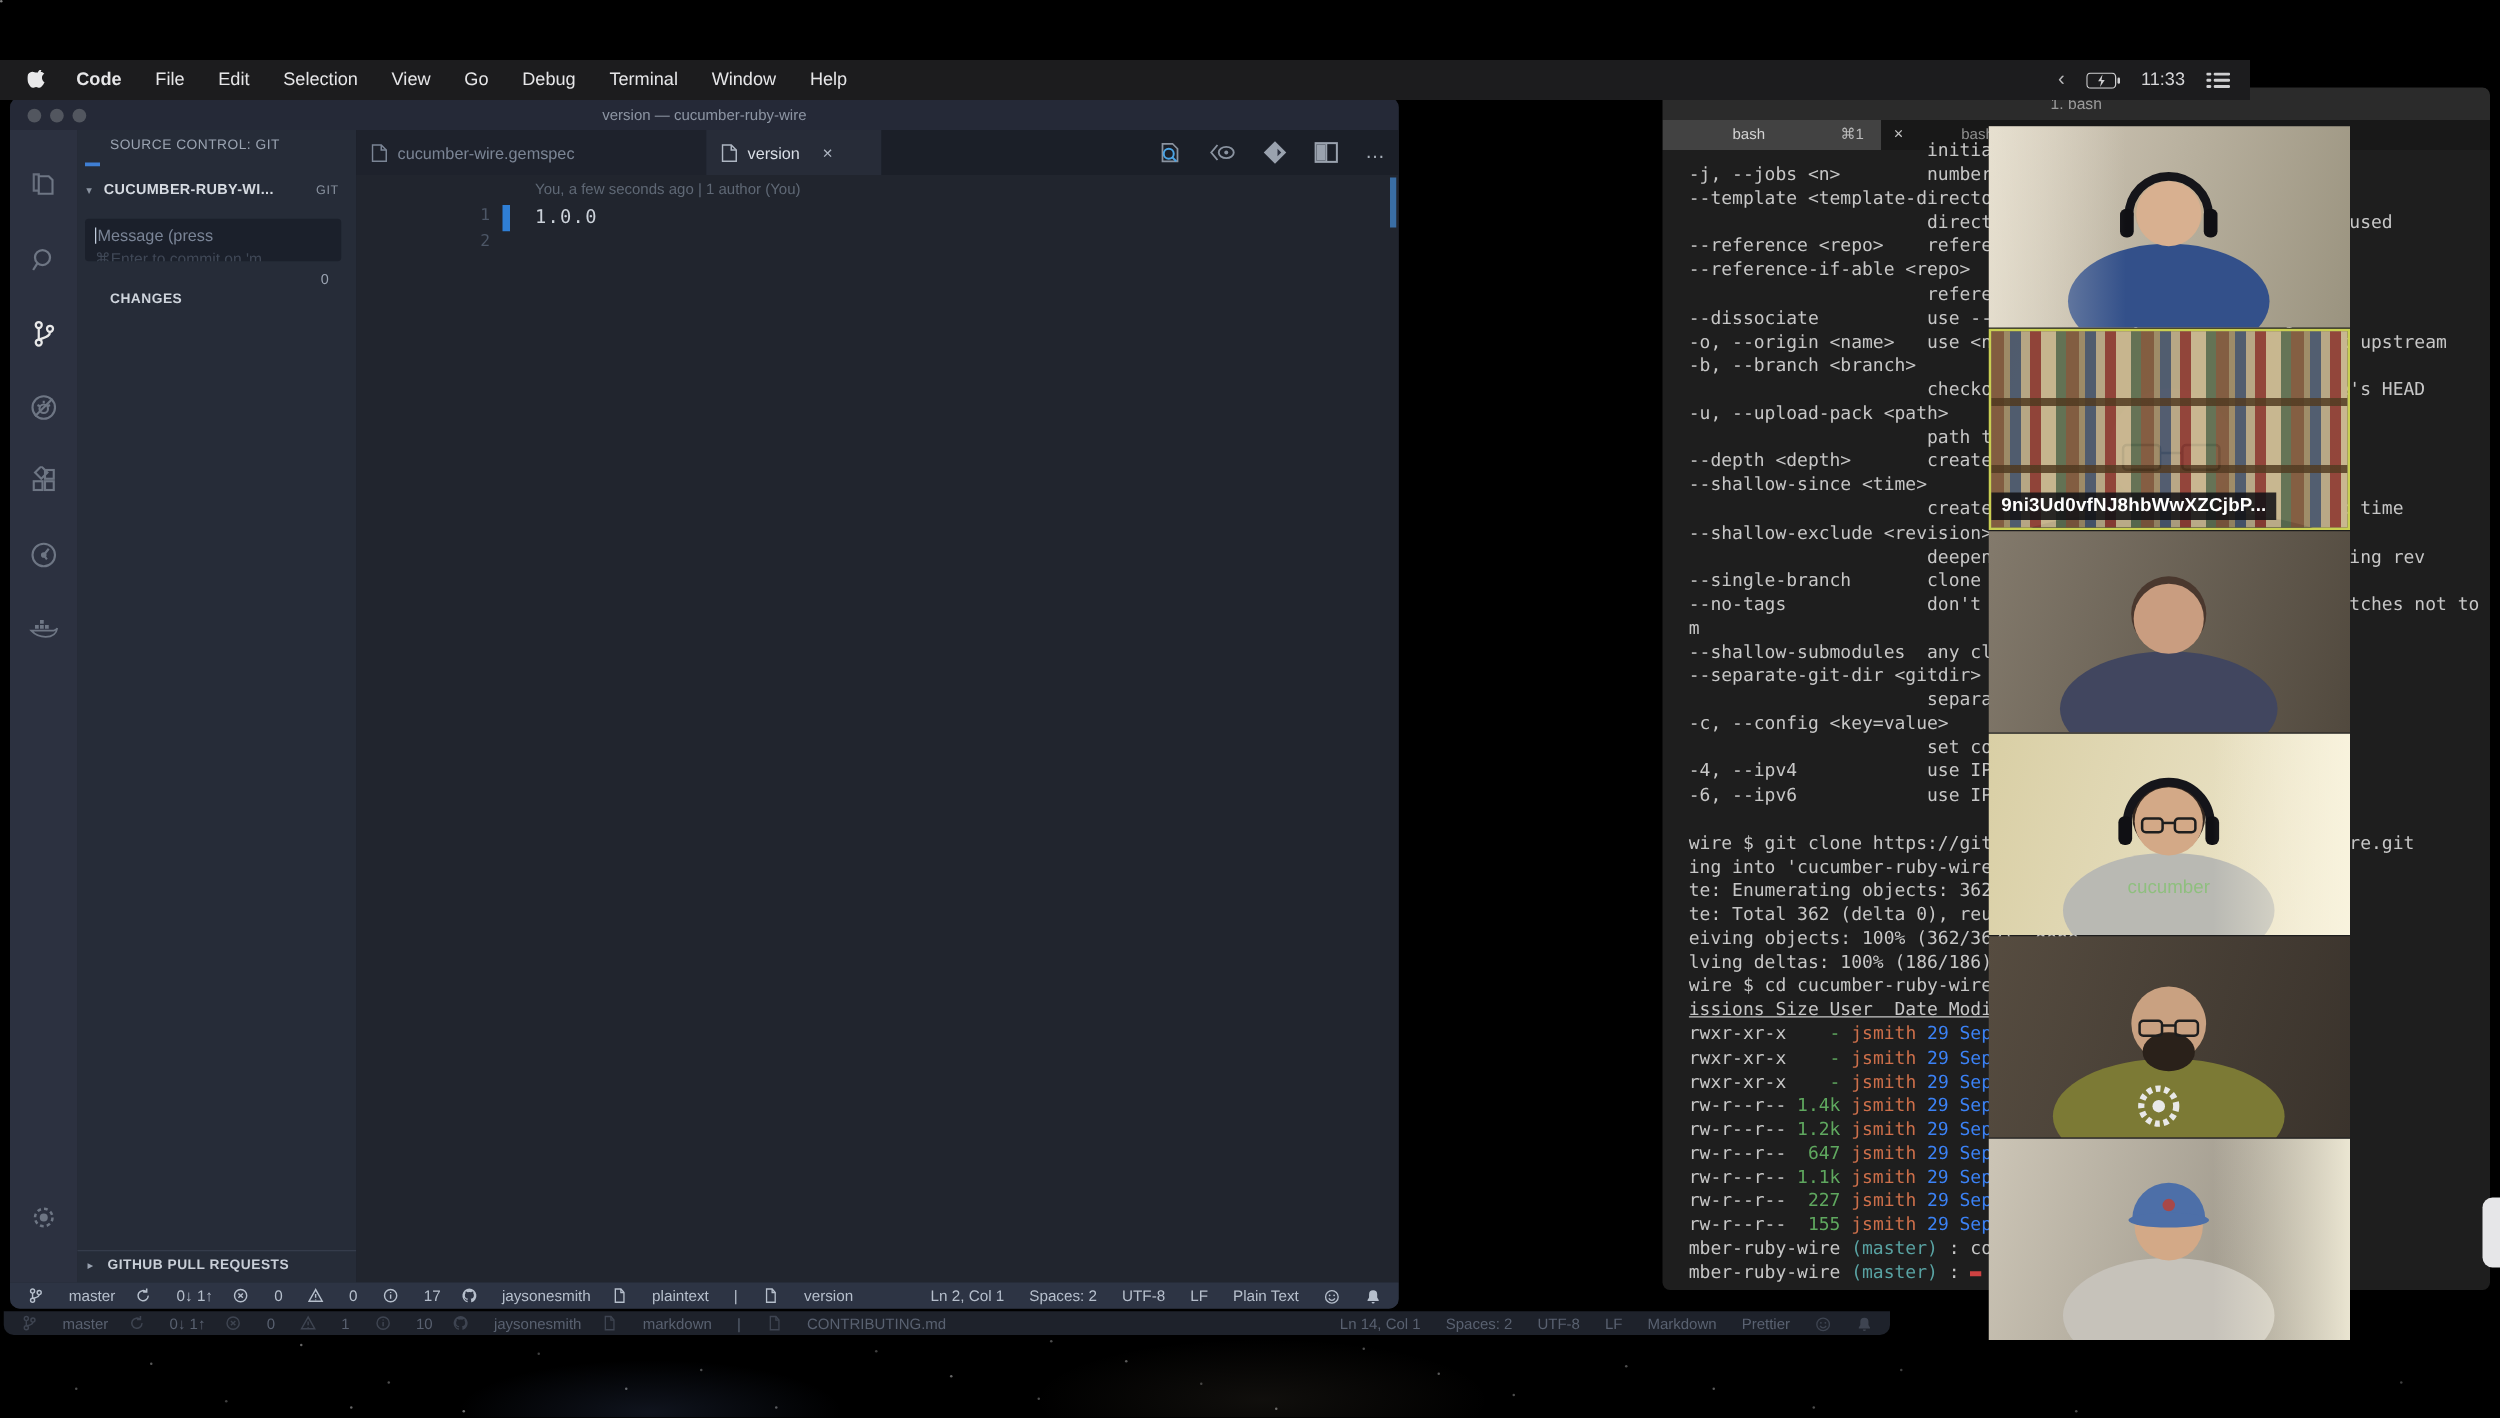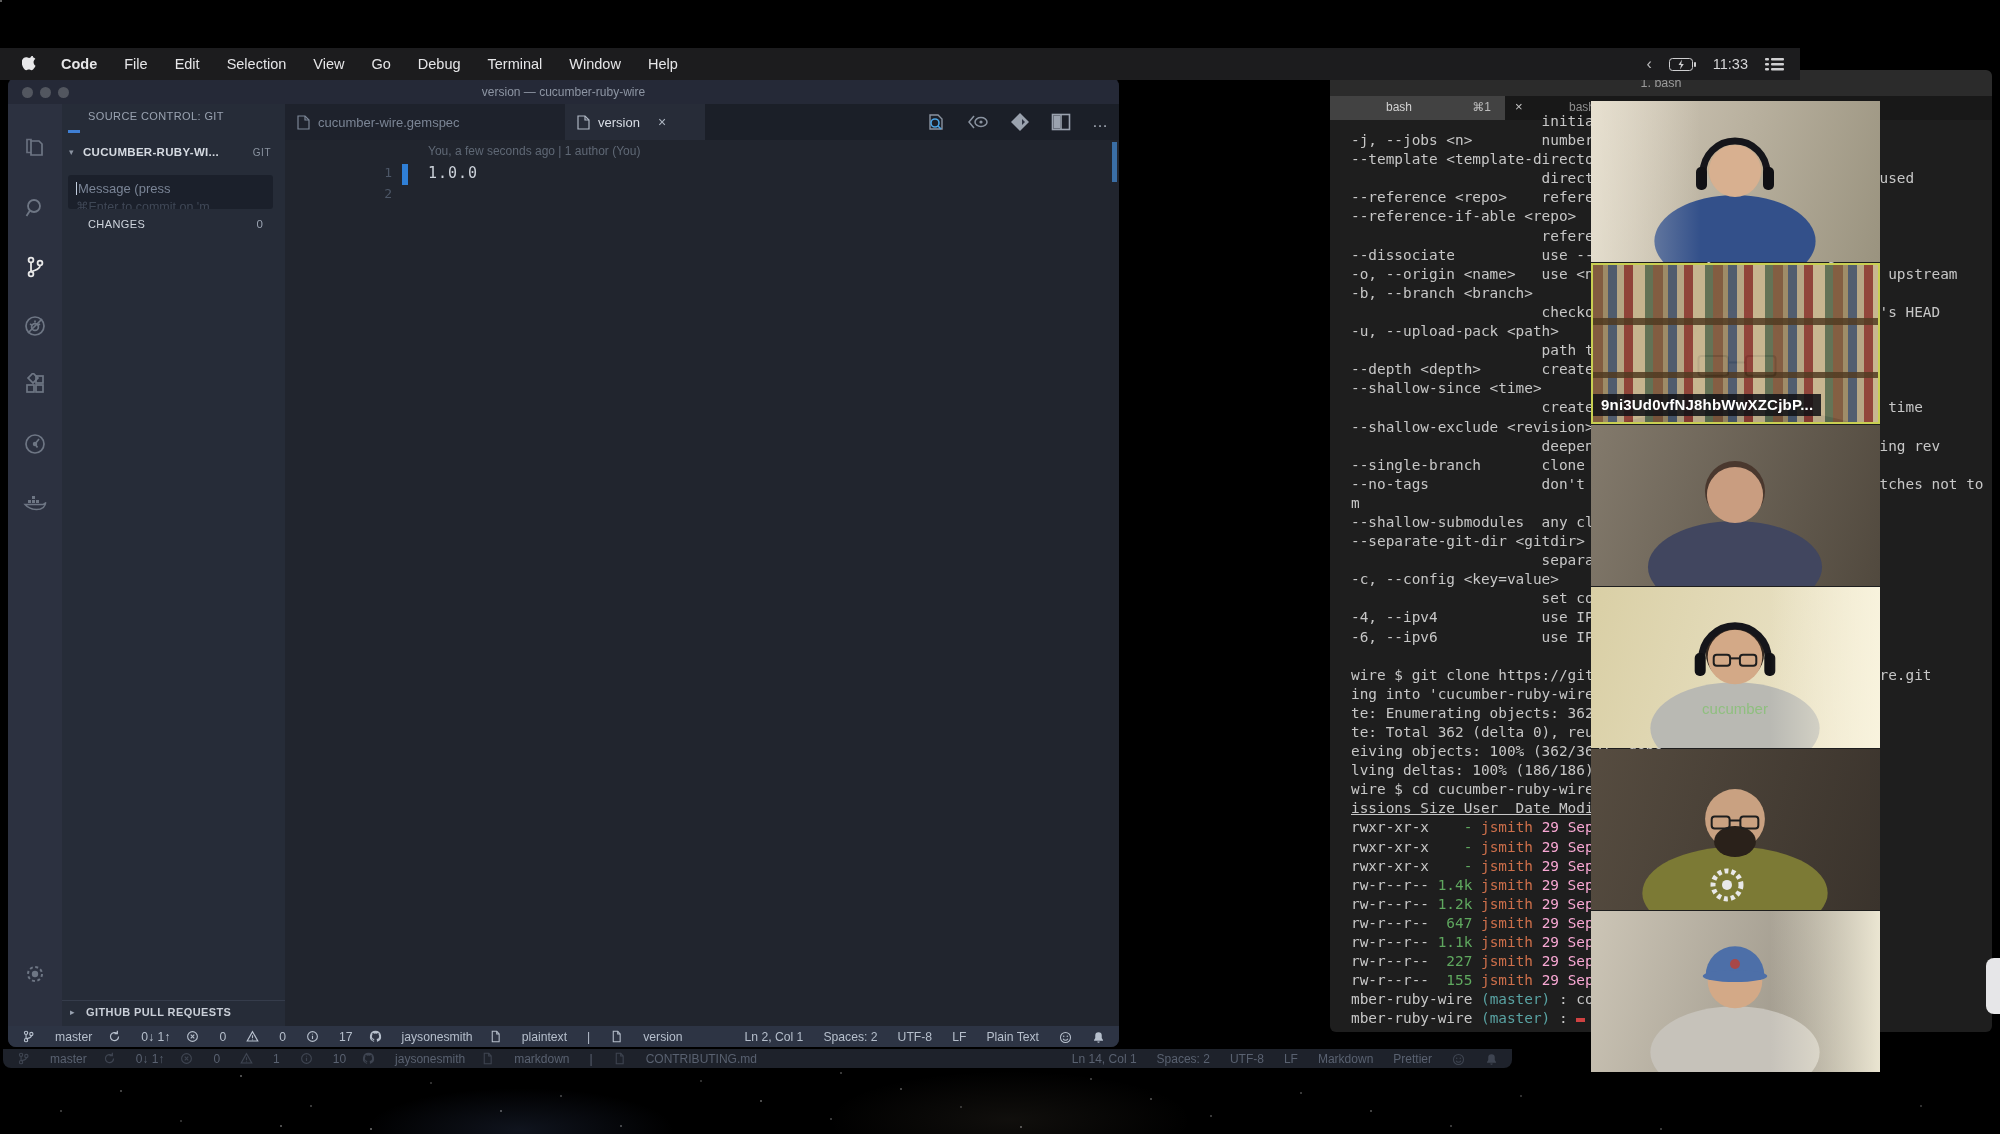--- a/index.html
+++ b/index.html
@@ -33,21 +33,21 @@
   .term-title{height:26px;background:#2b2b2b;color:#9b9b9b;font-size:12.5px;line-height:26px;text-align:center;border-radius:6px 6px 0 0}
   .term-tabs{height:24px;background:#141414;display:flex;font-size:12px}
   .ttab1{width:175px;background:#424242;color:#d3d3d3;position:relative}
   .ttab1 .tlabel{position:absolute;left:56px;top:4px}
   .ttab1 .tshort{position:absolute;right:14px;top:4px;color:#bdbdbd}
   .ttab2{flex:1;background:#181818;color:#8f8f8f;position:relative}
   .ttab2 .tclose{position:absolute;left:10px;top:3px;color:#c6c6c6;font-size:13px}
   .ttab2 .tlabel{position:absolute;left:64px;top:4px}
   .term-body{position:absolute;left:21px;top:42px;right:0;bottom:0;overflow:hidden}
   .tline{white-space:pre;font-family:"DejaVu Sans Mono",monospace;font-size:14.4px;line-height:19.1px;color:#c7c7c7}
-  .tline .g{color:#5fa85f}.tline .o{color:#cd6f4a}.tline .b{color:#f9a8d4}.tline .c{color:#59a3a3}
+  .tline .g{color:#5fa85f}.tline .o{color:#cd6f4a}.tline .b{color:#3b82f6}.tline .c{color:#59a3a3}
   .tline.u{text-decoration:underline}
   .tline .r{display:inline-block;width:9px;height:4px;background:#cf4242;margin-bottom:1px}
   
   .vscode{position:absolute;left:8px;top:78px;width:1111px;height:969px;background:#21252e;border-radius:8px;z-index:3;overflow:hidden;font-size:13px}
   .titlebar{height:26px;background:#252937;position:relative}
   .tl-dot{position:absolute;top:9px;width:11px;height:11px;border-radius:50%;background:#52565f}
   .vtitle{position:absolute;left:0;right:0;top:0;height:26px;line-height:28px;text-align:center;color:#8d95a3;font-size:12px}
   .workbench{position:absolute;left:0;top:26px;right:0;bottom:21px;display:flex}
   .activity{width:54px;background:#2c3140;display:flex;flex-direction:column;align-items:center;padding-top:33px;gap:35px}
   .activity .ai{width:24px;height:24px;color:#6e7684}
@@ -58,21 +58,21 @@
   .progress{position:absolute;left:6px;top:26px;width:12px;height:3px;background:#3f7fd4}
   .repo-row{position:absolute;left:0;top:40px;width:100%;height:22px}
   .repo-row .caret{position:absolute;left:7px;top:3px;color:#8a93a0;font-size:9px}
   .repo-row .rname{position:absolute;left:21px;top:2px;font-weight:bold;font-size:11.5px;color:#d6dbe2;letter-spacing:.3px}
   .repo-row .rbadge{position:absolute;right:14px;top:3px;font-size:10px;color:#8a93a0;letter-spacing:.5px}
   .msgbox{position:absolute;left:6px;top:71px;width:205px;height:34px;background:#1b202b;border-radius:3px;padding:6px 8px;box-sizing:border-box;overflow:hidden}
   .msgbox .caret-i{display:inline-block;width:1px;height:13px;background:#c3cede;vertical-align:-2px;margin-right:1px}
   .msgbox .ph1{color:#7a8496;font-size:13px;display:inline}
   .msgbox .ph2{color:#4d5666;font-size:12.5px;margin-top:3px;opacity:.75}
   .changes-row{position:absolute;left:0;top:112px;width:100%;height:20px}
-  .changes-row .cl{position:absolute;left:26px;top:2px;font-weight:normal;font-size:11px;color:#cfd5dd;letter-spacing:.4px}
+  .changes-row .cl{position:absolute;left:26px;top:17px;font-weight:bold;font-size:11px;color:#cfd5dd;letter-spacing:.4px}
   .changes-row .cc{position:absolute;right:22px;top:2px;font-size:11.5px;color:#9aa3b1}
   .ghpr{position:absolute;left:0;bottom:0;width:100%;height:25px;border-top:1px solid #353c4b}
   .ghpr .caret{position:absolute;left:8px;top:6px;color:#9aa3b1;font-size:9px}
   .ghpr .gl{position:absolute;left:24px;top:5px;font-weight:bold;font-size:11px;color:#c9cfd8;letter-spacing:.4px}
   .editor{flex:1;position:relative;background:#21252e}
   .tabs{position:absolute;left:0;top:0;right:0;height:36px;background:#1b1f28;display:flex}
   .tab{height:36px;display:flex;align-items:center;padding:0 12px;gap:8px;box-sizing:border-box}
   .tab .ficon{width:13px;height:15px}
   .tab1{width:280px;background:#1e222c;color:#7b8595}
   .tab2{width:140px;background:#272c38;color:#d9dee6}

